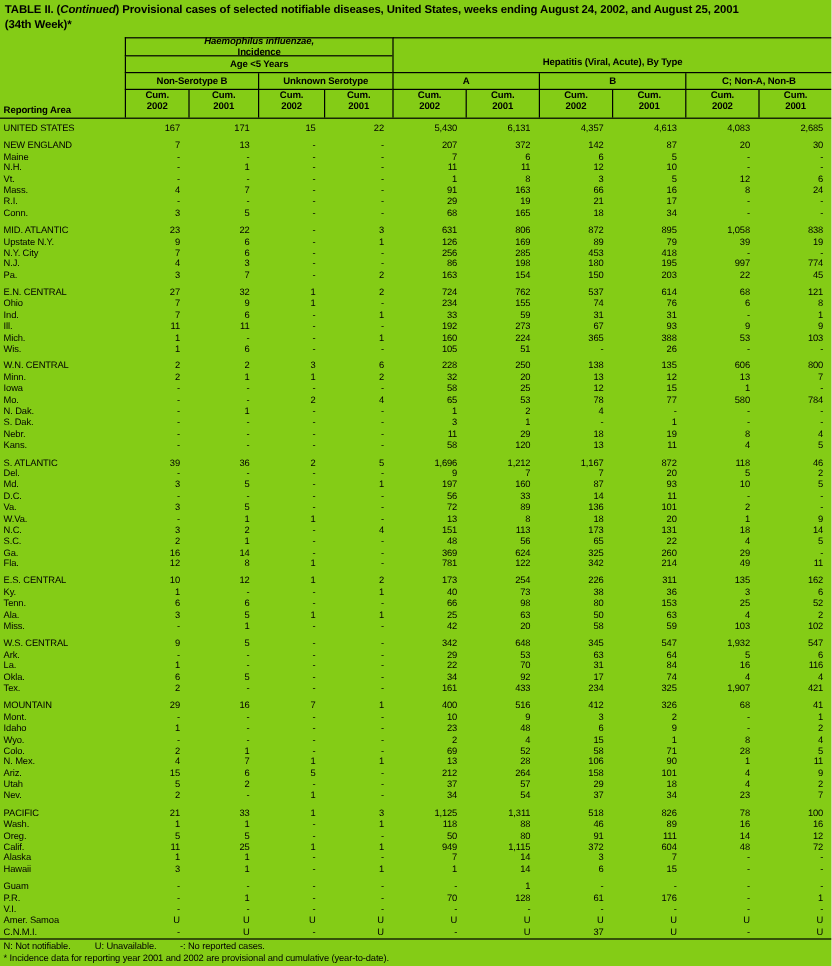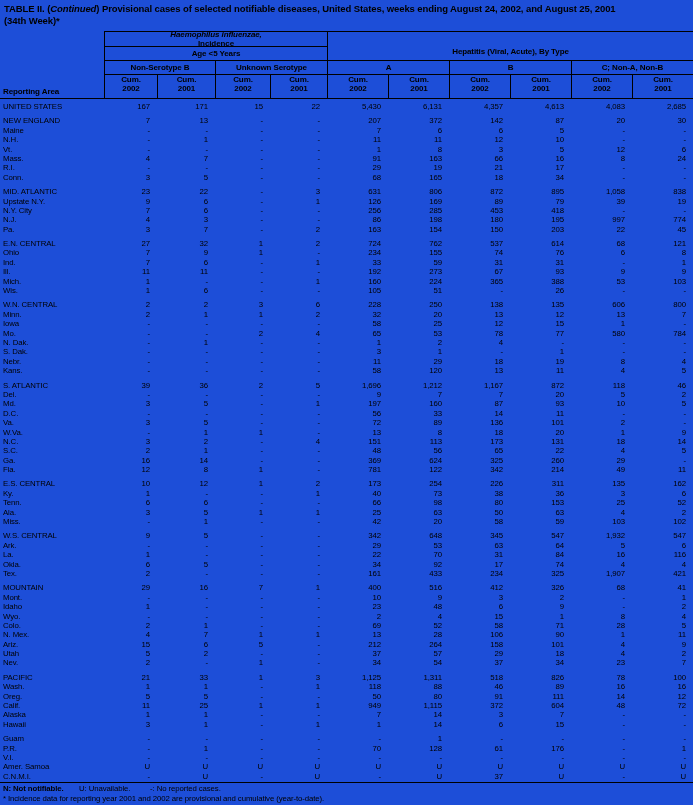--- a/index.html
+++ b/index.html
@@ -1,17 +1,17 @@
 <!DOCTYPE html>
 <html><head>
 <meta charset="utf-8">
 <style>
   html,body{margin:0;padding:0;background:#fff;}
   .page{
-    width:693px;height:805px;background:#1d4ed8;color:#000;
+    width:693px;height:805px;background:#84cc16;color:#000;
     font-family:"Liberation Sans",sans-serif;
     box-sizing:border-box;padding-top:3px;overflow:hidden;position:relative;
   }
   .title{
     font-weight:bold;font-size:9.5px;line-height:11.5px;
     padding:0 4px;margin-bottom:5px;letter-spacing:-0.1px;
   }
   .title .it{font-style:italic;}
   .grid-cols{
     display:grid;
@@ -41,21 +41,21 @@
   .tgroup:last-child{margin-bottom:1px;}
   .trow{
     display:grid;
     grid-template-columns:104px 53px 58px 55px 57px 61px 61px 61px 61px 61px 61px;
     line-height:9.4px;height:9.4px;
   }
   .cell{white-space:nowrap;}
   .cell.area{padding-left:3px;text-align:left;}
   .cell.num{text-align:right;padding-right:7px;}
   .fnotes{font-size:7.8px;line-height:9.5px;padding:1px 0 0 3px;letter-spacing:-0.1px;}
-  .fn1 .fn-n{display:inline-block;width:76px;font-weight:bold;}
+  .fn1 .fn-n{display:inline-block;width:76px;}
   .fn1 .fn-u{display:inline-block;width:71px;}
 </style>
 </head>
 <body>
 
 <div class="page">
 
   <div class="title"><span>TABLE II. (</span><span class="it">Continued</span><span>) Provisional cases of selected notifiable diseases, United States, weeks ending August 24, 2002, and August 25, 2001</span><span style="display:block">(34th Week)*</span></div>
 
   <div class="grid-cols thead">

